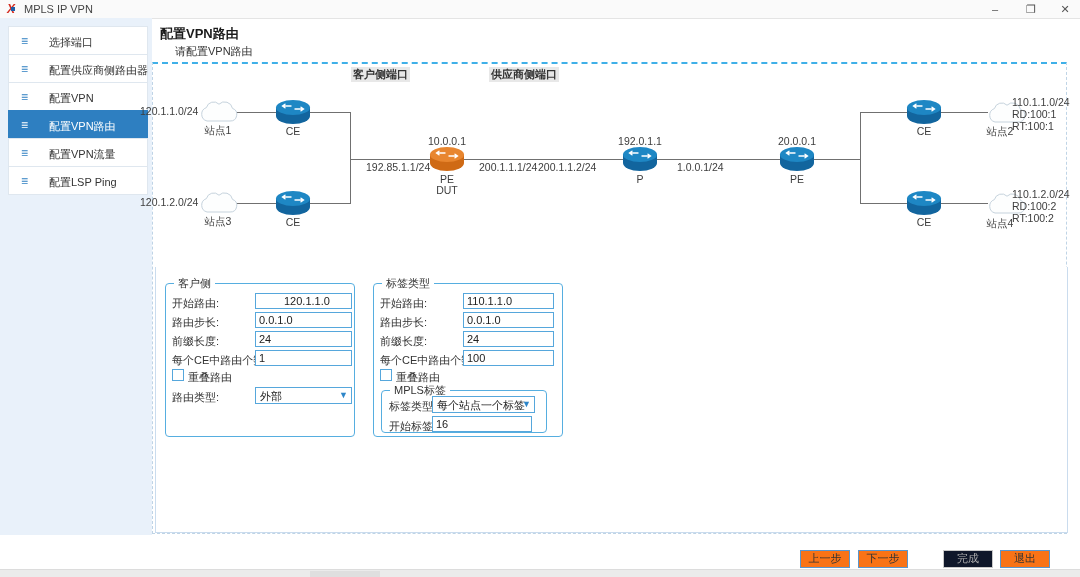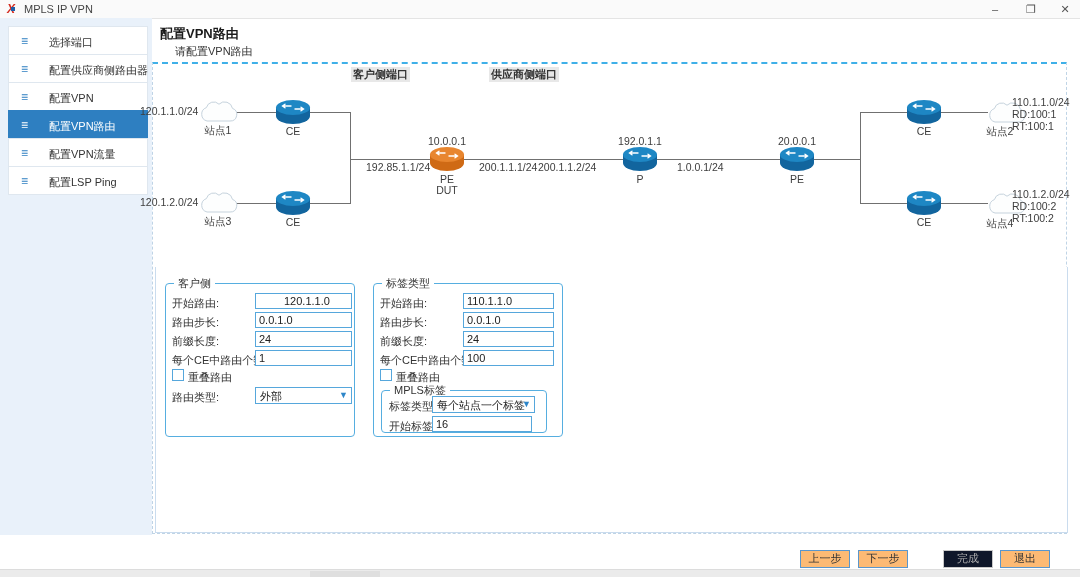--- a/index.html
+++ b/index.html
@@ -38,21 +38,21 @@
   #panel-header span{position:absolute;left:10px;top:2px;font-size:11px;color:#333;}
   #panel-body{position:absolute;left:155px;top:267px;width:913px;height:266px;box-sizing:border-box;background:#fff;border:1px solid #cadcee;border-top:none;}
   .fieldset{position:absolute;box-sizing:border-box;border:1px solid #56aee0;border-radius:4px;background:#fff;}
   .legend{position:absolute;top:-8px;left:8px;background:#fff;padding:0 4px;font-size:11px;color:#333;white-space:nowrap;}
   .flabel{position:absolute;font-size:11px;color:#333;white-space:nowrap;}
   .tin{position:absolute;box-sizing:border-box;height:16px;border:1px solid #56a7dc;background:#fff;font-size:11px;color:#222;padding:0 3px;font-family:"Liberation Sans","DejaVu Sans",sans-serif;}
   .cbx{position:absolute;appearance:none;-webkit-appearance:none;width:12px;height:12px;border:1px solid #56a7dc;background:#fff;margin:0;cursor:pointer;}
   .combo{position:absolute;box-sizing:border-box;height:17px;border:1px solid #56a7dc;background:#fff;font-size:11px;color:#222;padding:1px 14px 0 4px;cursor:pointer;white-space:nowrap;overflow:hidden;}
   .combo .arrow{position:absolute;right:3px;top:2px;font-size:9px;color:#2e86c9;}
   
-  .btn{position:absolute;width:50px;height:18px;box-sizing:border-box;border:1px solid #5a96cc;background:#fdba74;color:#333;font-size:11px;text-align:center;line-height:15px;cursor:pointer;}
+  .btn{position:absolute;width:50px;height:18px;box-sizing:border-box;border:1px solid #5a96cc;background:#f97316;color:#333;font-size:11px;text-align:center;line-height:15px;cursor:pointer;}
   .btn.disabled{border-color:#c9c9c9;background:#0f172a;color:#b0b0b0;}
   #taskstrip{position:absolute;left:0;top:569px;width:1080px;height:8px;background:#ebebeb;border-top:1px solid #dcdcdc;}
   #taskstrip .seg{position:absolute;left:310px;top:1px;width:70px;height:7px;background:#dfdfdf;}
 </style>
 </head>
 <body>
 
 <div id="app">
 
   <div id="titlebar">

